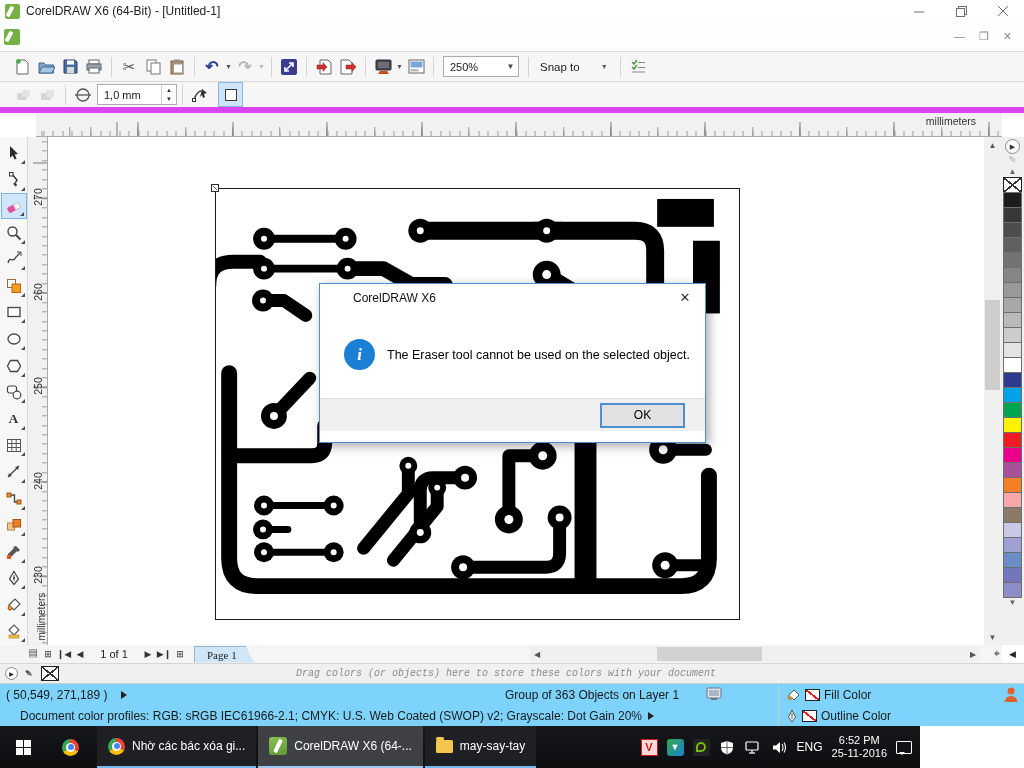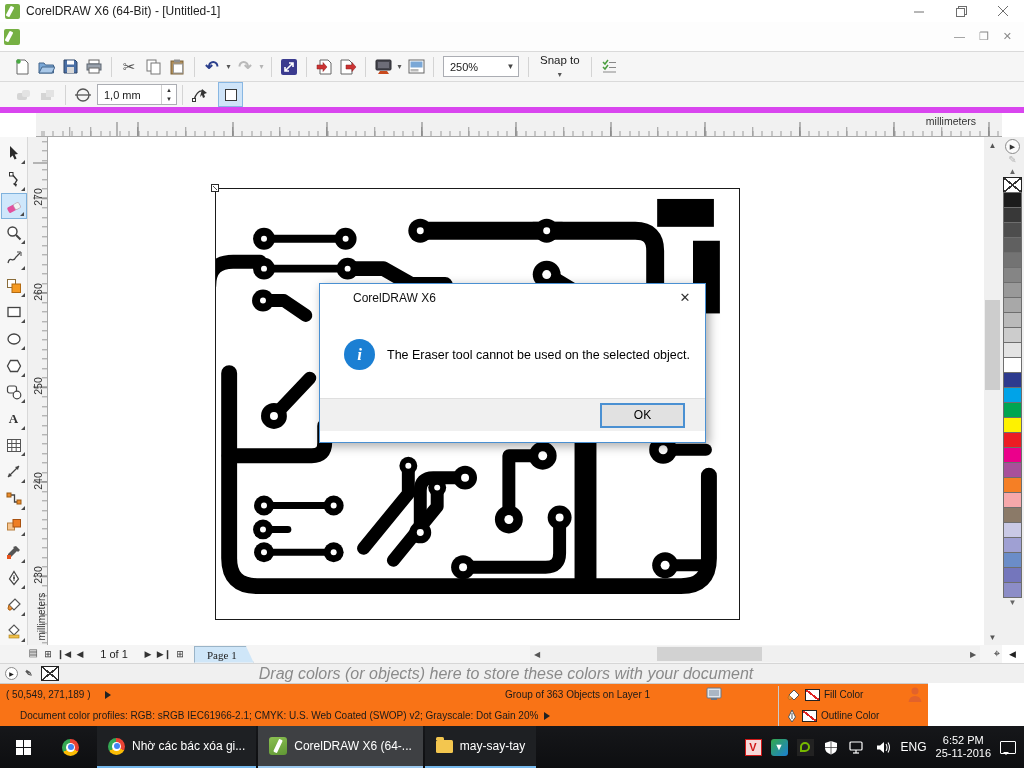--- a/index.html
+++ b/index.html
@@ -25,21 +25,21 @@
   .toolbar { position:absolute; left:0; top:52px; width:1024px; height:30px; background:#f6f6f6; border-bottom:1px solid #dadada; display:flex; align-items:center; padding-left:10px; }
   .tbtn { width:24px; height:24px; display:flex; align-items:center; justify-content:center; position:relative; }
   .tsep { width:1px; height:20px; background:#d4d4d4; margin:0 5px; }
   .caret { font-size:8px; color:#555; width:9px; text-align:center; }
   .caret.dis { color:#b5b5b5; }
   .glyph { font-size:15px; line-height:1; }
   .undo-glyph { color:#2b3f8c; font-size:16px; font-weight:bold; }
   .redo-glyph { color:#b9b9b9; font-size:16px; font-weight:bold; }
   .zoom-combo { width:76px; height:21px; background:#fff; border:1px solid #abadb3; display:flex; align-items:center; font-size:11px; padding-left:6px; margin:0 4px; }
   .zoom-combo .cc { margin-left:auto; width:15px; height:100%; display:flex; align-items:center; justify-content:center; color:#444; font-size:8px; }
-  .snapto { display:flex; align-items:center; gap:4px; padding:0 6px; font-size:11.5px;flex-direction:column; }
+  .snapto { display:flex; align-items:center; gap:20px; padding:0 6px; font-size:11.5px; }
 
   
   .propbar { position:absolute; left:0; top:82px; width:1024px; height:31px; background:#f6f6f6; border-bottom:6px solid #d946ef; display:flex; align-items:center; padding-left:12px; }
   .dim { opacity:.35; }
   .thick-input { width:80px; height:21px; background:#fff; border:1px solid #abadb3; position:relative; font-size:11px; display:flex; align-items:center; padding-left:6px; margin-left:2px; }
   .spinner { position:absolute; right:0; top:0; width:15px; height:100%; border-left:1px solid #cfcfcf; display:flex; flex-direction:column; }
   .spinner span { flex:1; display:flex; align-items:center; justify-content:center; font-size:6px; color:#333; }
   .sq-toggle { width:25px; height:25px; background:#cfe4f8; border:1px solid #88b7e3; display:flex; align-items:center; justify-content:center; margin-left:6px; }
   .sq-toggle i { display:block; width:12px; height:12px; border:1.5px solid #3a3a3a; background:#fff; }
 
@@ -120,38 +120,38 @@
   .hscroll { position:absolute; left:490px; right:22px; top:1px; height:16px; background:#f0f0f0; display:flex; align-items:center; }
   .hs-arrow { width:14px; text-align:center; color:#555; font-size:8px; }
   .hs-thumb { position:absolute; left:127px; width:105px; height:14px; top:1px; background:#d2d2d2; }
   .pb-zoomicon { position:absolute; right:2px; top:2px; font-size:11px; color:#333; }
 
   
   .docpal { position:absolute; left:0; top:663px; width:1024px; height:20px; background:#f0f0f0; border-top:1px solid #d6d6d6; display:flex; align-items:center; }
   .dp-flyout { width:13px; height:13px; margin-left:5px; border:1px solid #8a8a8a; border-radius:50%; display:flex; align-items:center; justify-content:center; font-size:6px; color:#222; background:#fff; }
   .dp-pin { margin-left:6px; font-size:11px; color:#555; transform:rotate(40deg); }
   .dp-none { width:18px; height:15px; margin-left:8px; }
-  .dp-hint { position:absolute; left:0; right:12px; text-align:center; font-style:italic; font-size:16px; color:#8a8a8a; }
-
-  
-  .statusbar { position:absolute; left:0; top:683px; width:928px; height:43px; background:#f97316; border-top:1px solid #cdcdcd; font-size:10px; }
+  .dp-hint { position:absolute; left:0; right:12px; text-align:center; font-style:italic; font-size:10px; color:#8a8a8a;font-family:Liberation Mono, monospace; }
+
+  
+  .statusbar { position:absolute; left:0; top:683px; width:1024px; height:43px; background:#7dd3fc; border-top:1px solid #cdcdcd; font-size:12px; }
   .sb-row { position:relative; height:21px; display:flex; align-items:center; }
   .sb-coords { margin-left:6px; }
   .tri { display:inline-block; margin-left:14px; width:0; height:0; border-top:4px solid transparent; border-bottom:4px solid transparent; border-left:6px solid #222; }
   .sb-selection { position:absolute; left:505px; }
   .sb-monitor { position:absolute; left:706px; top:3px; }
   .sb-vline { position:absolute; left:778px; top:2px; bottom:2px; width:1px; background:#cbcbcb; }
   .sb-colgrp { position:absolute; left:786px; display:flex; align-items:center; gap:4px; }
   .sw-none-sm { width:15px; height:12px; border:1px solid #222; background:
       linear-gradient(to top right,transparent 44%,#d22 44% 56%,transparent 56%),#fff; }
   .sb-person { position:absolute; right:5px; top:2px; }
   .sb-profiles { margin-left:20px; }
 
   
-  .taskbar { position:absolute; left:0; top:726px; width:1024px; height:42px; background:linear-gradient(180deg,#16171a,#0d0e10); display:flex; align-items:stretch; color:#fff; }
+  .taskbar { position:absolute; left:0; top:726px; width:920px; height:42px; background:linear-gradient(180deg,#16171a,#0d0e10); display:flex; align-items:stretch; color:#fff; }
   .tb-start { width:46px; display:flex; align-items:center; justify-content:center; }
   .winlogo { width:15px; height:15px; display:grid; grid-template-columns:7px 7px; grid-template-rows:7px 7px; gap:1px; }
   .winlogo i { background:#fff; }
   .tb-item { display:flex; align-items:center; gap:7px; padding:0 11px; font-size:12px; margin-right:2px; white-space:nowrap; }
   .tb-pin { padding:0 16px; }
   .tb-open { background:#1e2023; border-bottom:2px solid #76b9ed; }
   .tb-active { background:#3e4043; border-bottom:2px solid #9cc9ef; }
   .chrome-ic { width:17px; height:17px; border-radius:50%; background:conic-gradient(from 0deg,#ea4335 0 33%,#fbbc05 33% 66%,#34a853 66% 100%); position:relative; flex:0 0 auto; }
   .chrome-ic::before { content:""; position:absolute; inset:4px; background:#fff; border-radius:50%; }
   .chrome-ic::after { content:""; position:absolute; inset:5.5px; background:#4285f4; border-radius:50%; }

